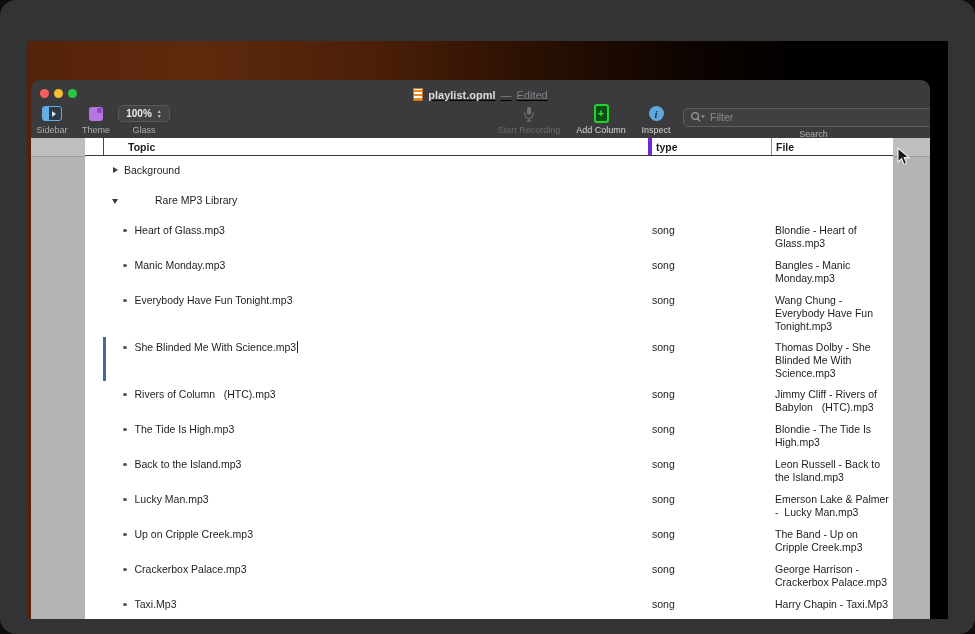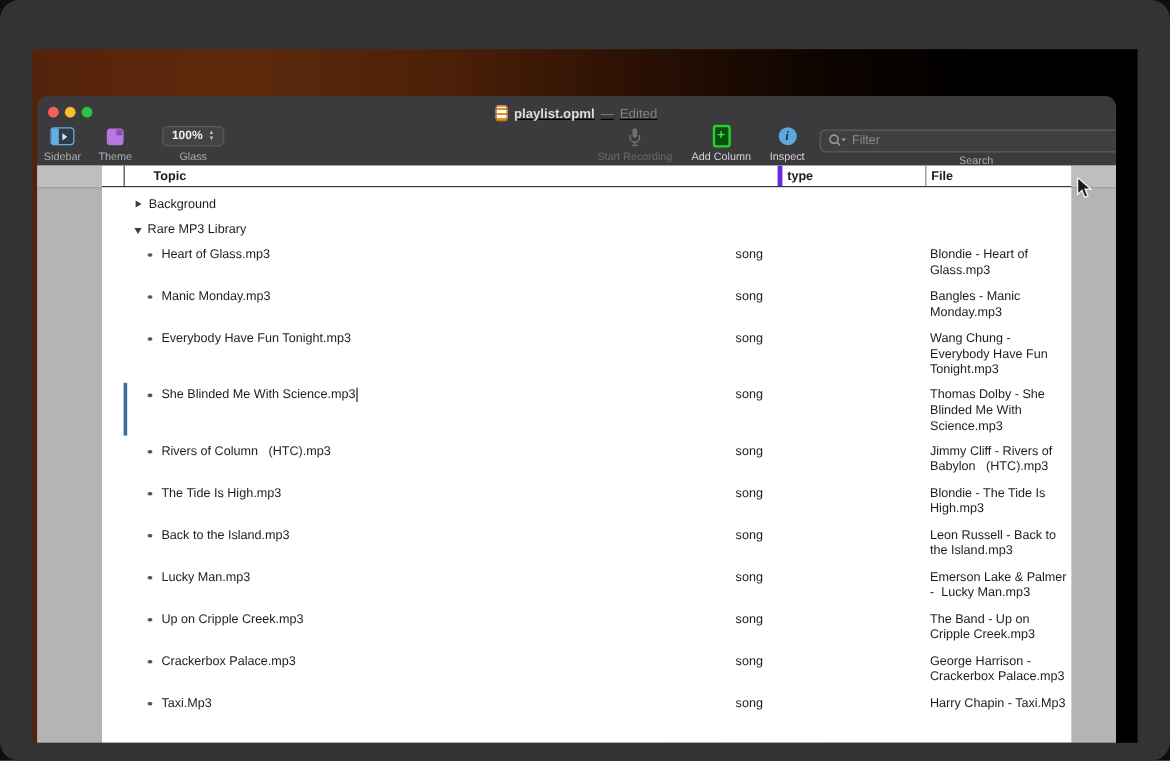--- a/index.html
+++ b/index.html
@@ -67,22 +67,22 @@
   .mhdr{height:18px;background:#bebebe;border-bottom:1px solid #9c9c9e;}
   .paper{width:808px;background:#fff;display:flex;flex-direction:column;color:#1d1d1f;}
   .thead{display:flex;height:18px;border-bottom:1px solid #37373a;font-size:10.5px;font-weight:bold;box-sizing:border-box;}
   .th{padding-top:3px;box-sizing:border-box;}
   .th-gutter{width:18px;}
   .th-topic{flex:1;border-left:1px solid #44454a;padding-left:24px;}
   .th-type{width:123px;border-left:4px solid #6d28d9;padding-left:4px;}
   .th-file{width:122px;border-left:1px solid #8f8f92;padding-left:4px;}
   .rows{flex:1;padding-top:3px;font-size:10.5px;overflow:hidden;}
   .row{display:flex;position:relative;box-sizing:border-box;align-items:stretch;}
-  .row.parent{min-height:21px;}
-  .row.song{min-height:35px;gap:39px;}
+  .row.parent{min-height:21px;flex-direction:column;}
+  .row.song{min-height:35px;}
   .cell{box-sizing:border-box;}
   .topic-cell{flex:1;display:flex;align-items:flex-start;padding-top:5px;}
   .type-cell{width:123px;padding:5px 0 0 4px;}
   .file-cell{width:122px;padding:5px 2px 3px 4px;line-height:13px;white-space:pre-wrap;}
   .tri{width:0;height:0;flex:none;}
   .tri.collapsed{margin:3px 6px 0 28px;border-left:5px solid #3c3c3e;border-top:3.5px solid transparent;border-bottom:3.5px solid transparent;}
   .tri.expanded{margin:5px 5px 0 27px;border-top:5px solid #3c3c3e;border-left:3.5px solid transparent;border-right:3.5px solid transparent;}
   .bullet{width:3.5px;height:3.5px;border-radius:50%;background:#59595b;flex:none;margin:4.5px 8px 0 38px;}
   .selbar{position:absolute;left:18px;top:1px;bottom:2px;width:3px;background:#3f6e9d;}
   .caret{display:inline-block;width:1px;height:12px;background:#222;margin-left:1px;vertical-align:-2px;}
@@ -115,21 +115,21 @@
               <span class="ic-sidebar"></span>
             </span>
           <span class="lbl">Sidebar</span>
         </div>
         <div class="tb" style="left:44px;width:42px;">
           <span class="ic">
               <span class="ic-theme"></span>
             </span>
           <span class="lbl">Theme</span>
         </div>
-        <div class="tb" style="left:101px;width:58px;">
+        <div class="tb" style="left:84px;width:58px;">
           <span class="zoomctl">
             <span>100%</span>
             <span class="steppers">
                 <span>▲</span>
                 <span>▼</span>
               </span>
           </span>
           <span class="lbl">Glass</span>
         </div>
         <div class="tb" style="left:452px;width:92px;">
@@ -184,21 +184,21 @@
                 <div class="cell topic-cell">
                   <span class="tri collapsed"></span>
                   <span style="white-space: pre-wrap;">Background</span>
                 </div>
                 <div class="cell type-cell"></div>
                 <div class="cell file-cell"></div>
               </div>
               <div class="row parent">
                 <div class="cell topic-cell">
                   <span class="tri expanded"></span>
-                  <span style="white-space: pre-wrap;">Rare MP3 Library</span>
+                  <span style="white-space: pre-wrap; margin-left: 32px;">Rare MP3 Library</span>
                 </div>
                 <div class="cell type-cell"></div>
                 <div class="cell file-cell"></div>
               </div>
               <div class="row song">
                 <div class="cell topic-cell">
                   <span class="bullet"></span>
                   <span style="white-space: pre-wrap;">Heart of Glass.mp3</span>
                 </div>
                 <div class="cell type-cell">song</div>

